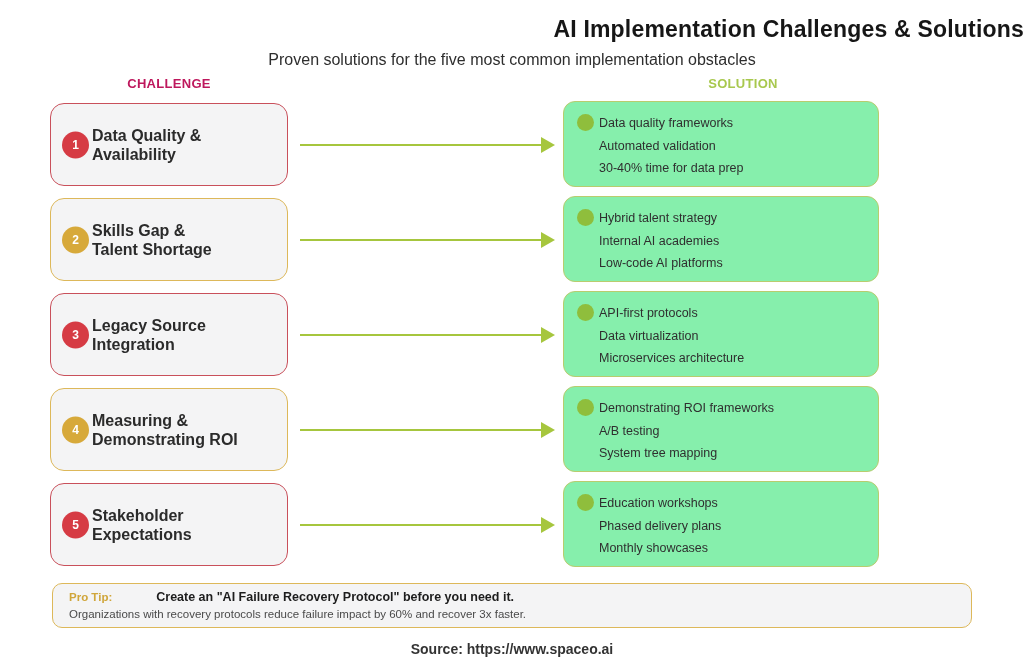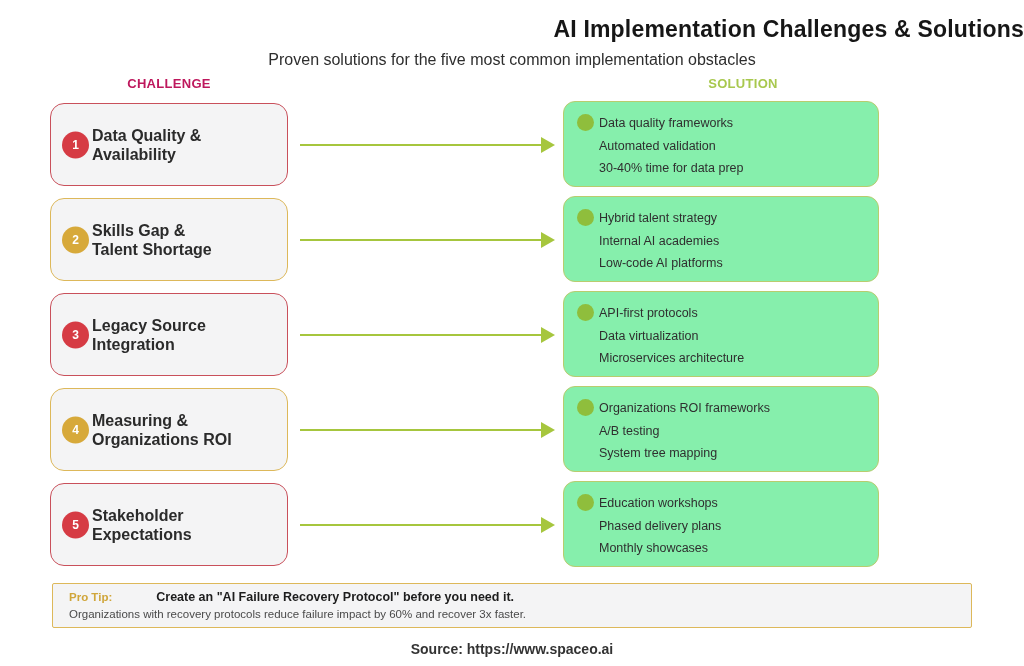--- a/index.html
+++ b/index.html
@@ -72,21 +72,21 @@
   }
   .sol-dot {
     position: absolute; left: 13px; top: 12px;
     width: 17px; height: 17px; border-radius: 50%; background: #8fbe3c;
   }
   .sol-lines { position: absolute; left: 35px; top: 10px; }
   .sol-line { font-size: 12.5px; color: #2f2f2f; line-height: 22.5px; }
 
   .protip {
     position: absolute; left: 52px; top: 583px; width: 920px; height: 45px;
-    background: #f4f4f5; border-radius: 2px; border: 1.5px solid #ddb85a;
+    background: #f4f4f5; border-radius: 10px; border: 1.5px solid #ddb85a;
     padding: 6px 16px 0 16px;
   }
   .protip-line1 { display: flex; align-items: baseline; }
   .protip-label { font-size: 11.5px; font-weight: bold; color: #d0a63b; }
   .protip-title { font-size: 12.5px; font-weight: bold; color: #1d1d1d; margin-left: 44px; }
   .protip-body  { font-size: 11.5px; color: #4a4a4a; margin-top: 4px; }
 
   .footer {
     position: absolute; top: 641px; left: 0; width: 100%;
     text-align: center; font-size: 14px; font-weight: bold; color: #333;
@@ -161,29 +161,29 @@
         <div class="sol-line">Microservices architecture</div>
       </div>
     </div>
   </div>
 
   <div class="row row3 row-gold">
     <div class="challenge-box">
       <div class="num-circle">4</div>
       <div class="challenge-text">
         <div>Measuring &amp;</div>
-        <div>Organizations ROI</div>
-      </div>
-    </div>
-    <div class="arrow"></div>
-    <div class="arrow-head"></div>
-    <div class="solution-box">
-      <div class="sol-dot"></div>
-      <div class="sol-lines">
-        <div class="sol-line">Organizations ROI frameworks</div>
+        <div>Demonstrating ROI</div>
+      </div>
+    </div>
+    <div class="arrow"></div>
+    <div class="arrow-head"></div>
+    <div class="solution-box">
+      <div class="sol-dot"></div>
+      <div class="sol-lines">
+        <div class="sol-line">Demonstrating ROI frameworks</div>
         <div class="sol-line">A/B testing</div>
         <div class="sol-line">System tree mapping</div>
       </div>
     </div>
   </div>
 
   <div class="row row4 row-red">
     <div class="challenge-box">
       <div class="num-circle">5</div>
       <div class="challenge-text">

